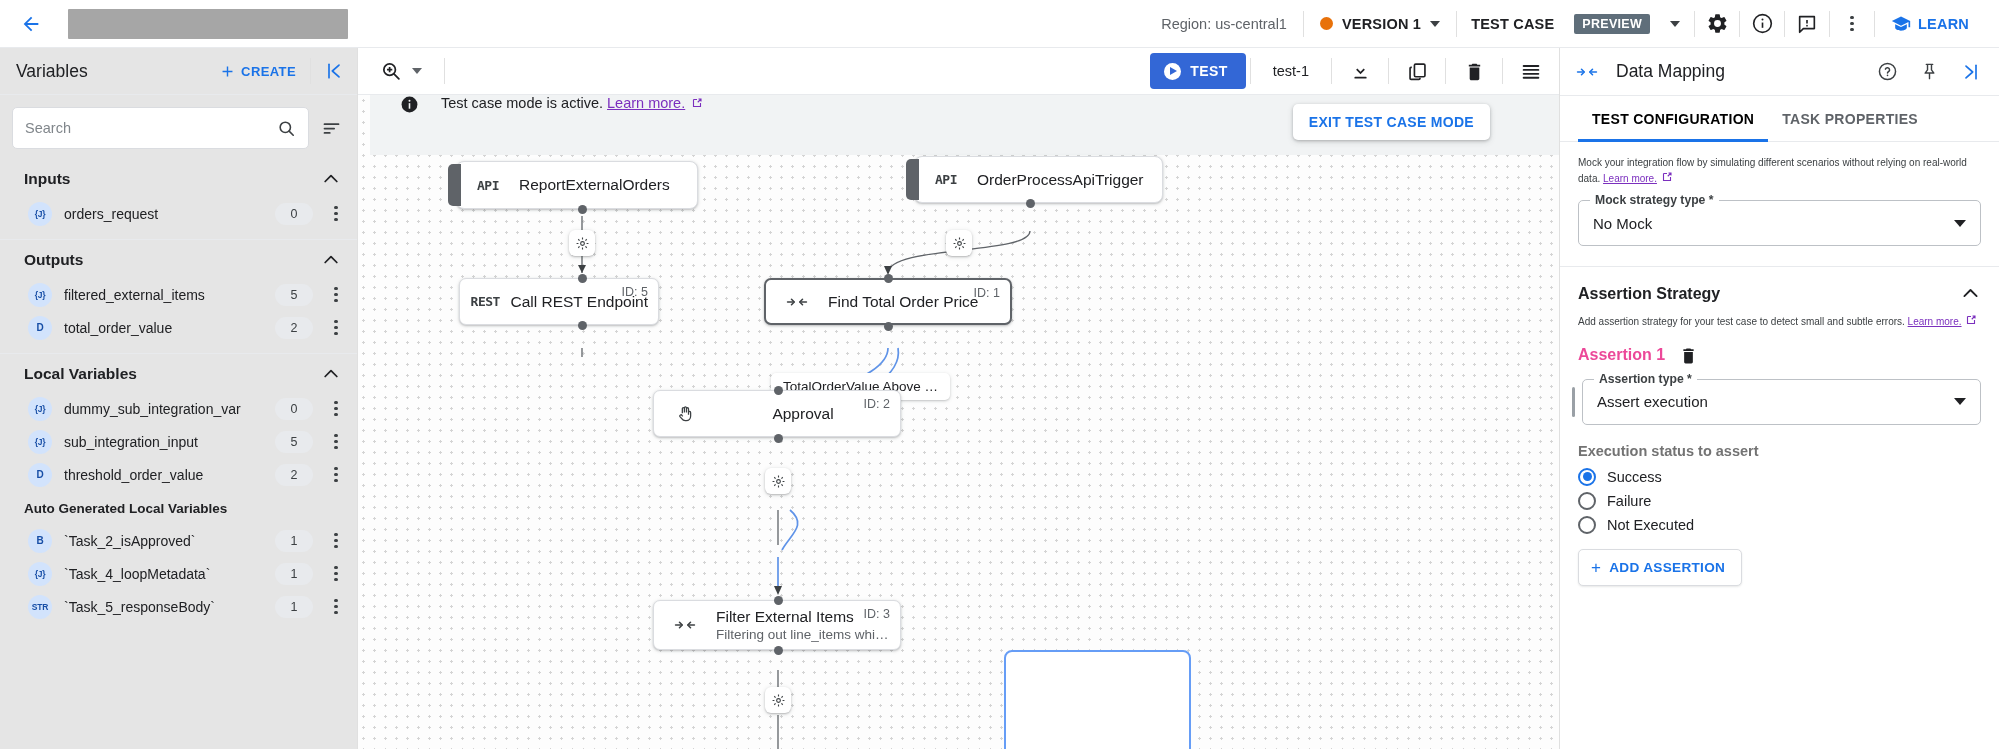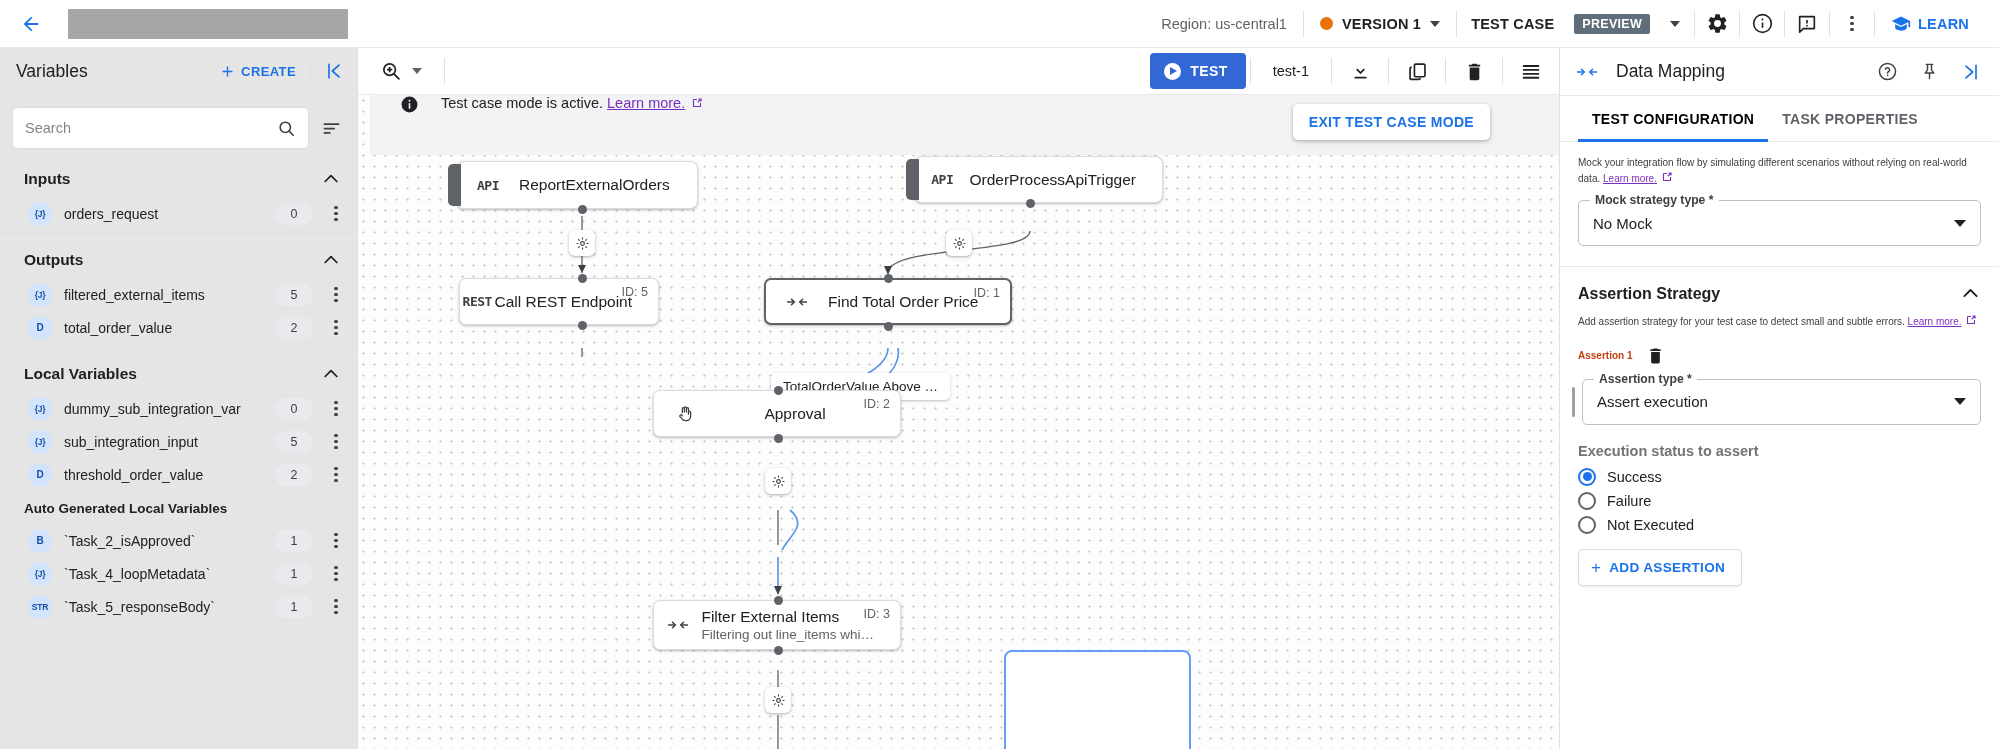--- a/index.html
+++ b/index.html
@@ -166,21 +166,21 @@
   .node.trigger { border-radius: 8px; border: 1px solid #dadce0; }
   .node.trigger::before {
     content: ""; position: absolute; left: -9px; top: 2px; bottom: 2px; width: 13px;
     background: #5f6368; border-radius: 5px 0 0 5px;
   }
   .node-icon {
     width: 62px; display: flex; align-items: center; justify-content: center;
     font-size: 14px; color: #3c4043; font-family: "DejaVu Sans Mono", monospace; font-weight: 700;
     letter-spacing: -.5px;
   }
-  .node-body { flex: 1; display: flex; flex-direction: column; justify-content: center; padding-right: 26px; }
+  .node-body { flex: 1; display: flex; flex-direction: column; justify-content: center; padding-right: 10px; }
   .node-label { font-size: 15.5px; color: #202124; white-space: nowrap; }
   .node-sub { font-size: 13.5px; color: #5f6368; white-space: nowrap; margin-top: 1px; }
   .node-id { position: absolute; right: 10px; top: 6px; font-size: 12.5px; color: #5f6368; }
   .port { position: absolute; width: 9px; height: 9px; border-radius: 50%; background: #5f6368; }
   .gear-chip {
     position: absolute; width: 26px; height: 26px; border-radius: 6px; background: #fff;
     display: flex; align-items: center; justify-content: center; cursor: pointer;
     box-shadow: 0 1px 2px rgba(60,64,67,.3), 0 1px 5px rgba(60,64,67,.14);
   }
   .edge-label {
@@ -220,21 +220,21 @@
   .field-legend {
     position: absolute; top: -8px; left: 11px; background: #fff; padding: 0 5px;
     font-size: 12.2px; font-weight: 700; color: #3c4043;
   }
   .field-value { font-size: 15px; color: #202124; flex: 1; }
   .field-caret { width: 0; height: 0; border-left: 6px solid transparent; border-right: 6px solid transparent; border-top: 7px solid #202124; }
   .rp-divider { height: 1px; background: #e8eaed; margin: 20px 0 0 0; }
   .rp-sect-head { display: flex; align-items: center; padding: 16px 18px 0 18px; cursor: pointer; }
   .rp-sect-title { flex: 1; font-size: 16px; font-weight: 700; color: #202124; }
   .assert-row { display: flex; align-items: center; gap: 14px; padding: 16px 18px 0 18px; }
-  .assert-label { font-size: 10px; font-weight: 700; color: #c2410c; }
+  .assert-label { font-size: 16px; font-weight: 700; color: #ec4899; }
   .assert-block { position: relative; margin: 0 18px; padding-left: 4px; }
   .assert-block::before {
     content: ""; position: absolute; left: -6px; top: 8px; bottom: 8px; width: 3px; background: #9aa0a6; border-radius: 2px;
   }
   .exec-label { font-size: 14.5px; font-weight: 700; color: #737373; padding: 18px 18px 6px 18px; }
   .radio-row { display: flex; align-items: center; gap: 11px; padding: 3px 18px; cursor: pointer; }
   .radio {
     width: 18px; height: 18px; border-radius: 50%; border: 2px solid #5f6368;
     display: flex; align-items: center; justify-content: center;
   }

